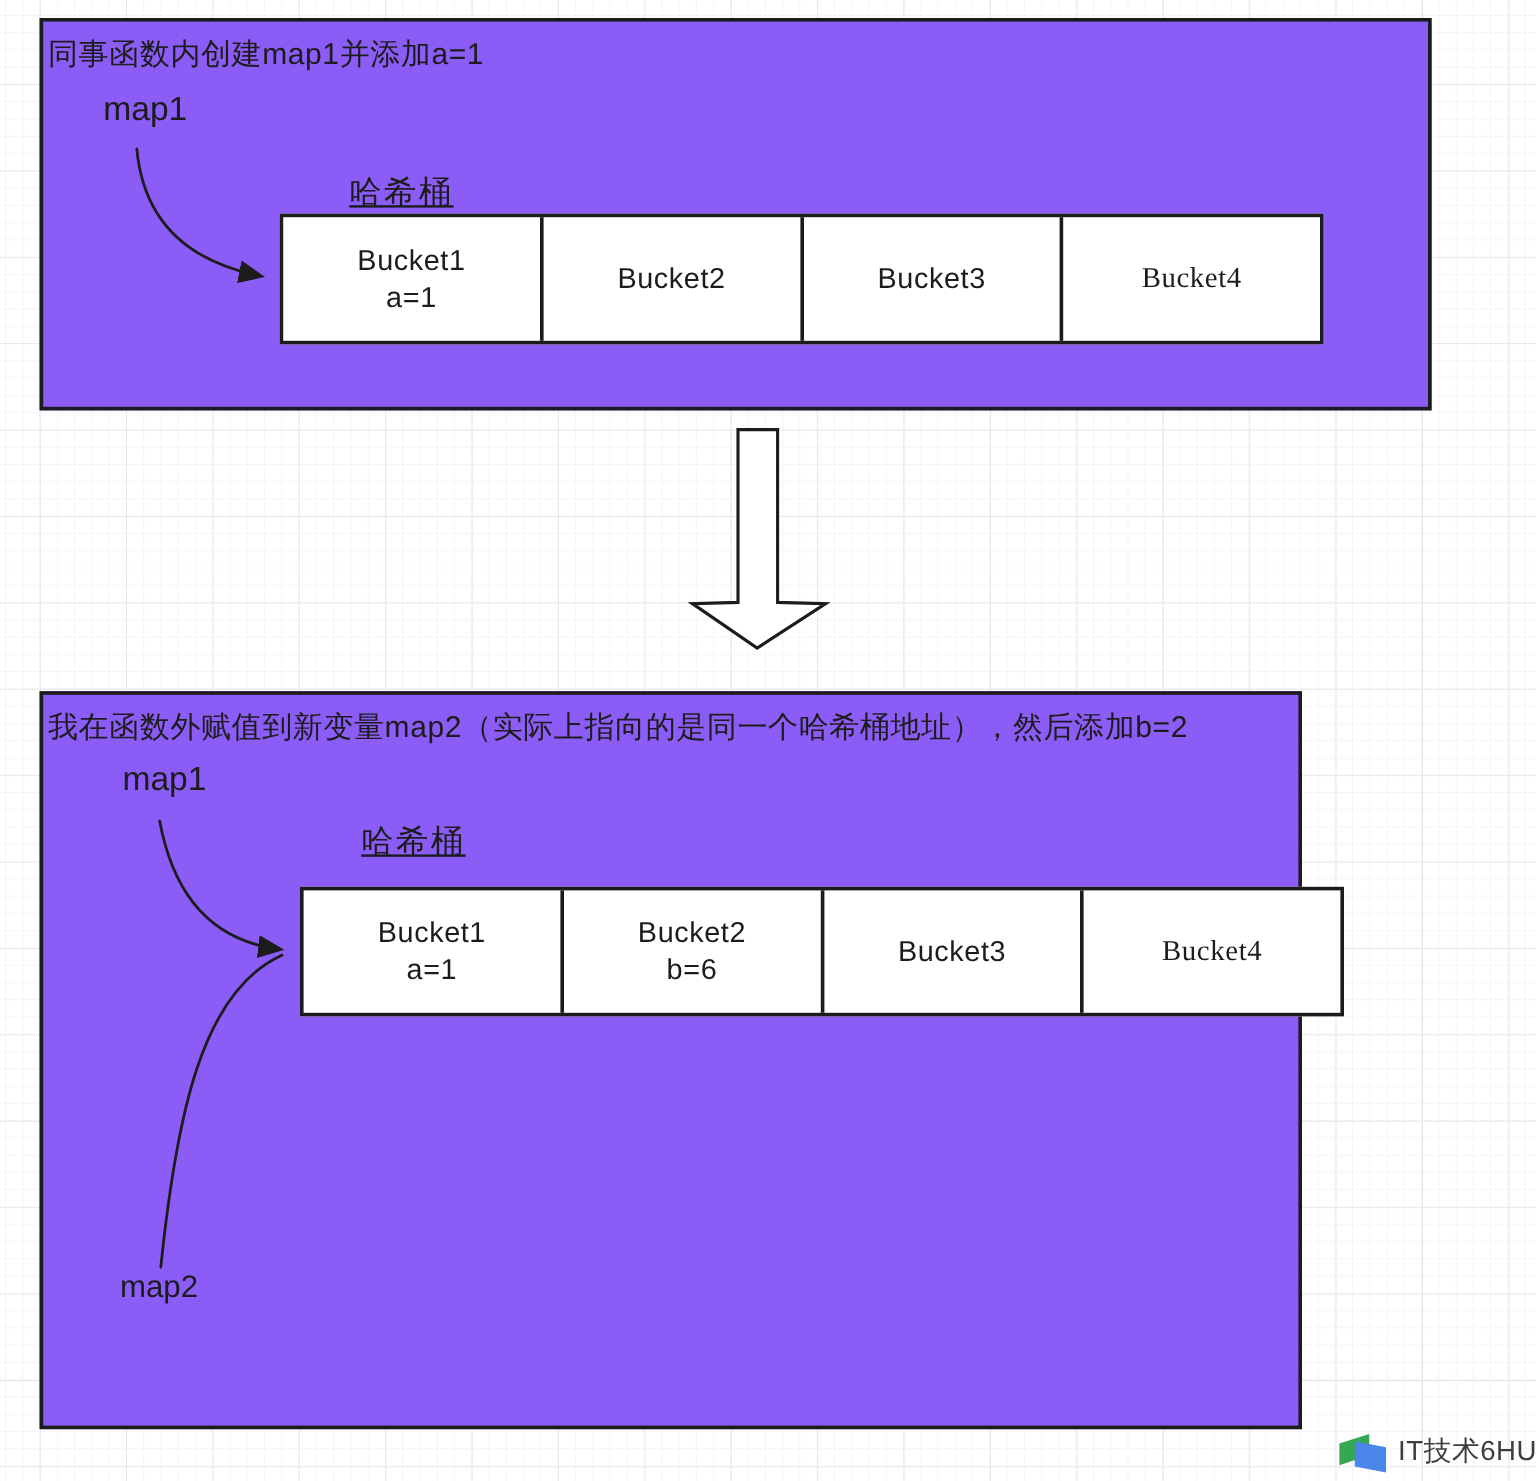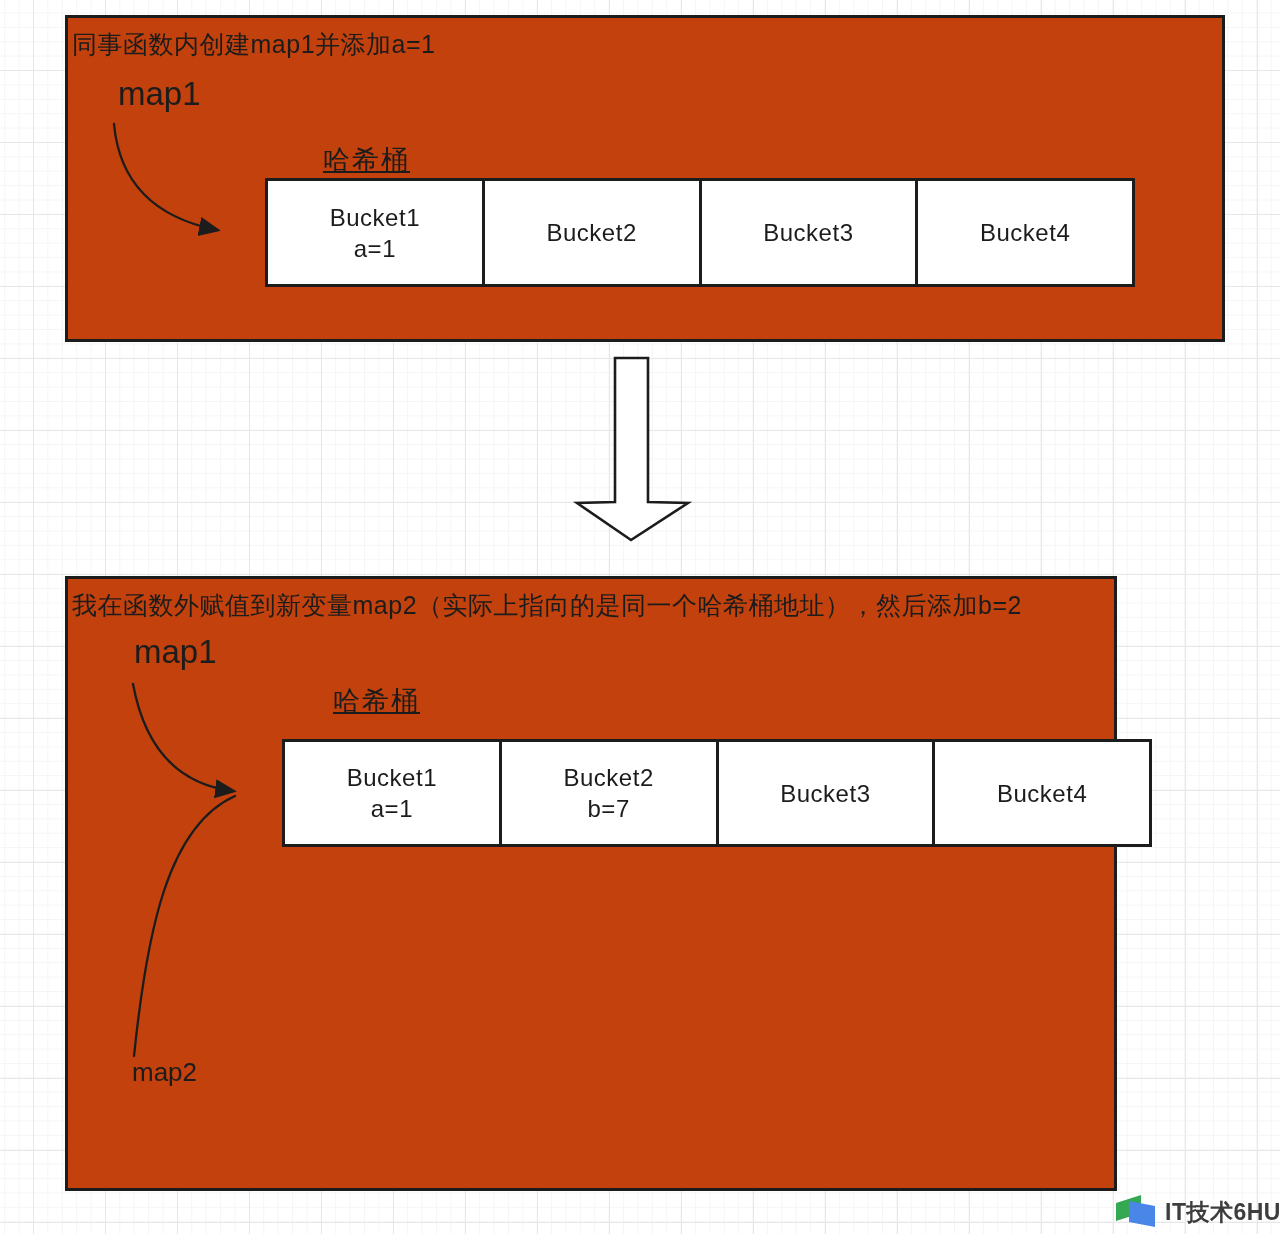--- a/index.html
+++ b/index.html
@@ -21,59 +21,58 @@
       linear-gradient(var(--grid-major) 1px, transparent 1px),
       linear-gradient(90deg, var(--grid-major) 1px, transparent 1px),
       linear-gradient(var(--grid-minor) 1px, transparent 1px),
       linear-gradient(90deg, var(--grid-minor) 1px, transparent 1px);
     background-size:72px 72px,72px 72px,14.4px 14.4px,14.4px 14.4px;
     background-position:33px 70px,33px 70px,33px 70px,33px 70px;
     overflow:hidden;
   }
   .panel{
     position:absolute;
-    background:#c2410c;
+    background:#8b5cf6;
     border:3px solid var(--line);
-    margin-left:32px;
   }
   .panel1{ left:33px; top:15px;  width:1160px; height:327px; }
   .panel2{ left:33px; top:576px; width:1052px; height:615px; }
   .panel-title{
     position:absolute; left:4px; top:10px;
     font-size:25px; letter-spacing:0.5px; white-space:nowrap;
   }
-  .map-label{ position:absolute; font-size:33px; }
+  .map-label{ position:absolute; font-size:28px; }
   .p1-map1{ left:50px; top:57px; }
   .p2-map1{ left:66px; top:54px; }
   .p2-map2{ left:64px; top:478px; font-size:26px; }
   .table-label{ position:absolute; font-size:27px; letter-spacing:2px;text-decoration:underline; }
   .p1-table-label{ left:255px; top:124px; }
   .p2-table-label{ left:265px; top:104px; }
   .bucket-table{
     position:absolute; display:flex;
     border:3px solid var(--line); background:#fff;text-align:right;
   }
   .p1-table{ left:197px; top:160px; width:870px; height:109px; }
   .p2-table{ left:214px; top:160px; width:870px; height:108px; }
   .bucket-cell{
     flex:1 1 0; display:flex; flex-direction:column;
     align-items:center; justify-content:center;
     border-right:3px solid var(--line);
     font-size:24px; line-height:31px; letter-spacing:0.5px;
   }
-  .bucket-cell:last-child{ border-right:none; }
+  .bucket-cell:last-child{ border-right:none;font-family:Liberation Serif, serif; }
   .overlay{
     position:absolute; left:0; top:0; width:1280px; height:1234px;
     z-index:10; pointer-events:none;
   }
   .stroke-line{ fill:none; stroke:var(--line); stroke-width:2.3; stroke-linecap:round; }
   .big-arrow{ fill:#ffffff; stroke:var(--line); stroke-width:2.6; stroke-linejoin:miter; }
   .watermark{
     position:absolute; left:1116px; top:1194px; z-index:20;
-    display:flex; align-items:flex-end; gap:7px;font-weight:bold;
+    display:flex; align-items:flex-start; gap:7px;
   }
   .watermark-text{
     font-size:23px; color:var(--watermark-text); letter-spacing:0.5px; white-space:nowrap;
   }
   .logo-green{ fill:var(--logo-green); }
   .logo-blue{ fill:var(--logo-blue); }
 </style>
 </head>
 <body>
 
@@ -106,21 +105,21 @@
   <div class="map-label p2-map1">map1</div>
   <div class="map-label p2-map2">map2</div>
   <div class="table-label p2-table-label">哈希桶</div>
   <div class="bucket-table p2-table">
     <div class="bucket-cell">
       <div>Bucket1</div>
       <div>a=1</div>
     </div>
     <div class="bucket-cell">
       <div>Bucket2</div>
-      <div>b=7</div>
+      <div>b=6</div>
     </div>
     <div class="bucket-cell">
       <div>Bucket3</div>
       <div></div>
     </div>
     <div class="bucket-cell">
       <div>Bucket4</div>
       <div></div>
     </div>
   </div>

